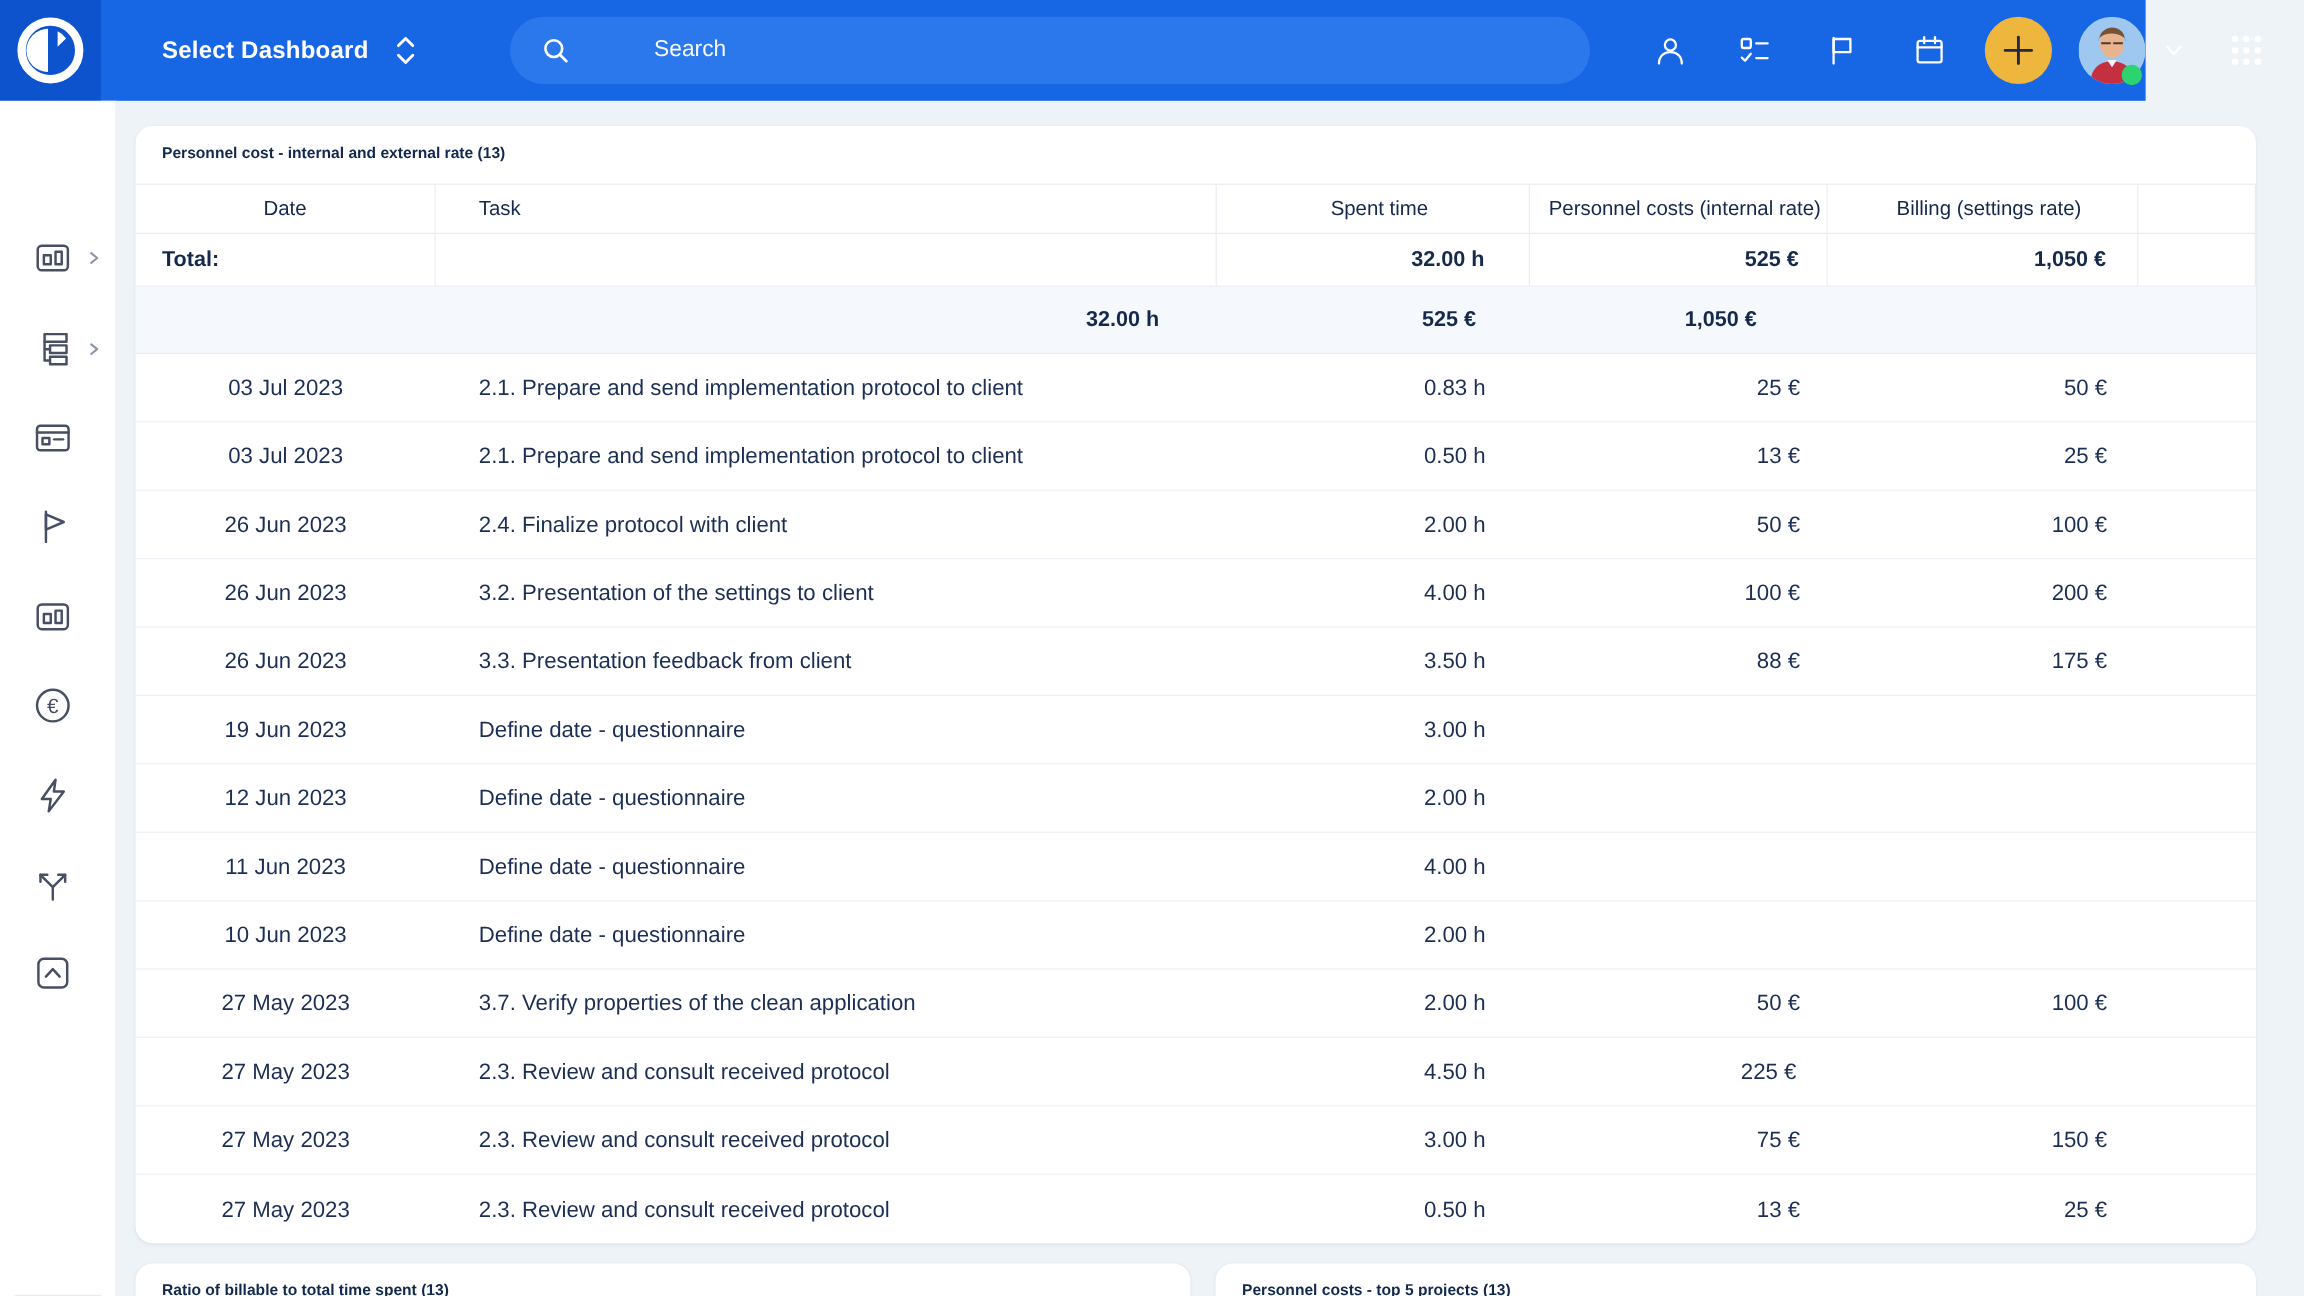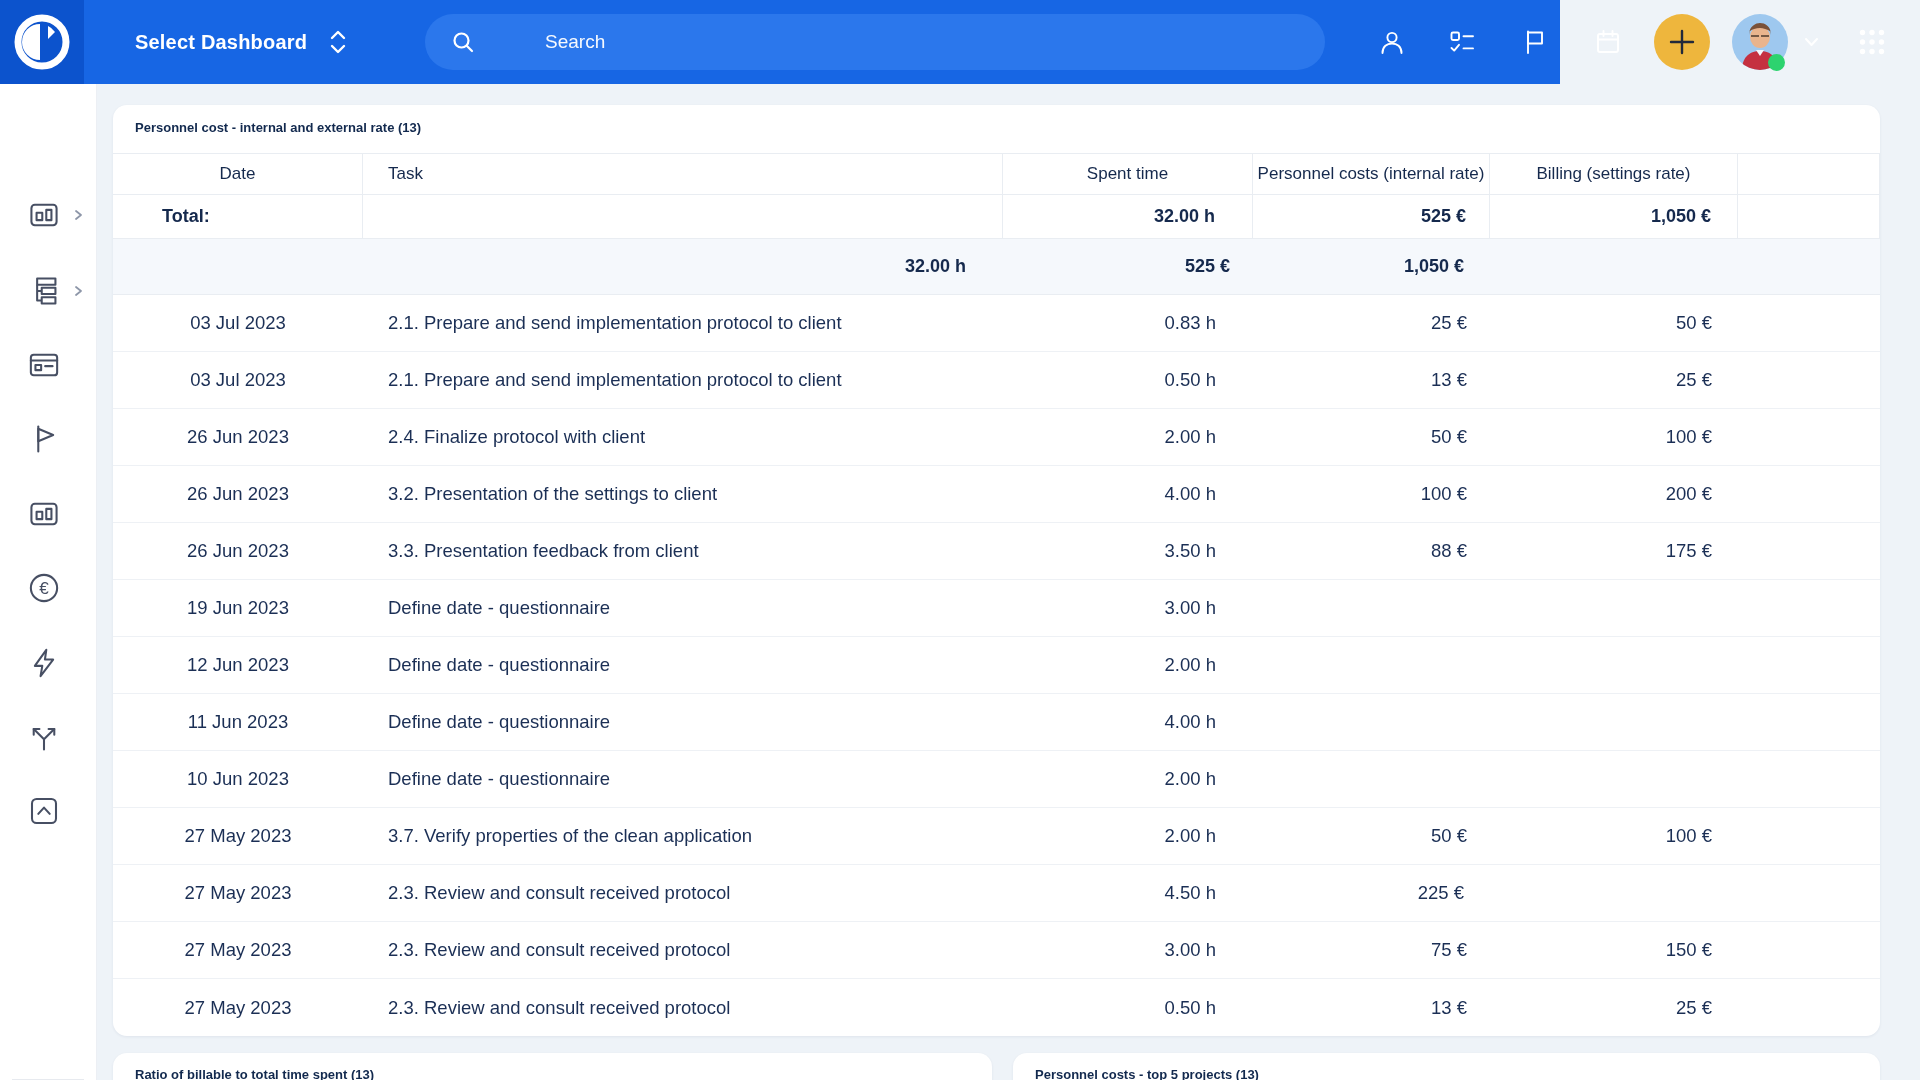--- a/index.html
+++ b/index.html
@@ -1,20 +1,20 @@
 <!DOCTYPE html>
 <html><head>
 <meta charset="utf-8">
 <style>
   * { margin:0; padding:0; box-sizing:border-box; }
   html,body { width:1920px; height:1080px; overflow:hidden;
     font-family:"Liberation Sans", sans-serif; background:#eef3f8; }
 
   
-  .topbar { position:absolute; left:0; top:0; width:1560px; height:84px; background:#1766e4; }
+  .topbar { position:absolute; left:0; top:0; width:1788px; height:84px; background:#1766e4; }
   .logo-tile { position:absolute; left:0; top:0; width:84px; height:84px; background:#0c53cd;
     display:flex; align-items:center; justify-content:center; }
   .dash-select { position:absolute; left:135px; top:0; height:84px; display:flex; align-items:center;
     gap:22px; color:#fff; font-size:20px; font-weight:700; letter-spacing:.2px; cursor:pointer; }
   .searchbox { position:absolute; left:425px; top:14px; width:900px; height:56px; background:#2b77ec;
     border-radius:28px; display:flex; align-items:center; padding-left:26px; gap:14px;justify-content:space-between; }
   .searchbox input { background:transparent; border:none; outline:none; color:#fff; font-size:19px;
     font-family:"Liberation Sans", sans-serif; width:780px; }
   .searchbox input::placeholder { color:#fff; opacity:.96; }
   .tb-icon { position:absolute; top:29px; width:26px; height:26px; cursor:pointer; }
@@ -34,35 +34,35 @@
   .side-chev { position:absolute; left:72px; width:12px; height:12px; color:#8d96a8; }
   .side-divider { position:absolute; left:12px; width:72px; height:1px; background:#e7eaef; top:995px; }
 
   
   .card { position:absolute; background:#fff; border-radius:14px;
     box-shadow:0 1px 3px rgba(25,48,92,.07); }
   #table-card { left:113px; top:105px; width:1767px; height:931px; overflow:hidden; }
   .card-title { padding:14px 0 0 22px; font-size:13px; font-weight:700; color:#12294e; }
   #table-card .card-title { height:48px; padding-top:15px; }
 
-  .grid-cols { display:grid; grid-template-columns:250px 640px 250px 237px 248px 1fr; }
+  .grid-cols { display:grid; grid-template-columns:250px 640px 250px 237px 248px 1fr;gap:11px; }
   .thead { height:42px; border-top:1px solid #e9edf2; border-bottom:1px solid #e9edf2; }
   .thead .cell, .total-row .cell { border-right:1px solid #e9edf2; }
   .cell { display:flex; align-items:center; font-size:17px; color:#15294d; }
   .cell.center { justify-content:center; }
   .cell.left { padding-left:25px; }
   .cell.right { justify-content:flex-end; }
   .thead .cell { font-weight:500; }
   .cell.r-spent { padding-right:37px; }
   .cell.r-int { padding-right:23px; }
   .cell.r-bill { padding-right:26px; }
 
   .total-row { height:44px; border-bottom:1px solid #e9edf2; }
   .total-row .cell { font-size:18px; font-weight:700; color:#15294d; }
-  .total-row .label { padding-left:22px;margin-left:27px; }
+  .total-row .label { padding-left:22px; }
 
   .group-row { height:56px; background:#f5f8fc; border-bottom:1px solid #e9edf2;
     display:grid; grid-template-columns:890px 250px 237px 248px 1fr; }
   .group-head { display:flex; align-items:center; gap:16px; padding-left:32px; }
   .collapse-btn { width:26px; height:26px; border:2px solid #3f7ef0; border-radius:7px;
     background:#e9f1fe; display:flex; align-items:center; justify-content:center; cursor:pointer; }
   .collapse-btn .minus { width:12px; height:2.5px; background:#3f7ef0; border-radius:2px; }
   .group-name { font-size:19px; font-weight:700; color:#15294d; margin-left:4px; }
   .group-meta { font-size:17px; color:#42537a; font-weight:500; }
   .group-row .cell { font-size:18px; font-weight:700; }

